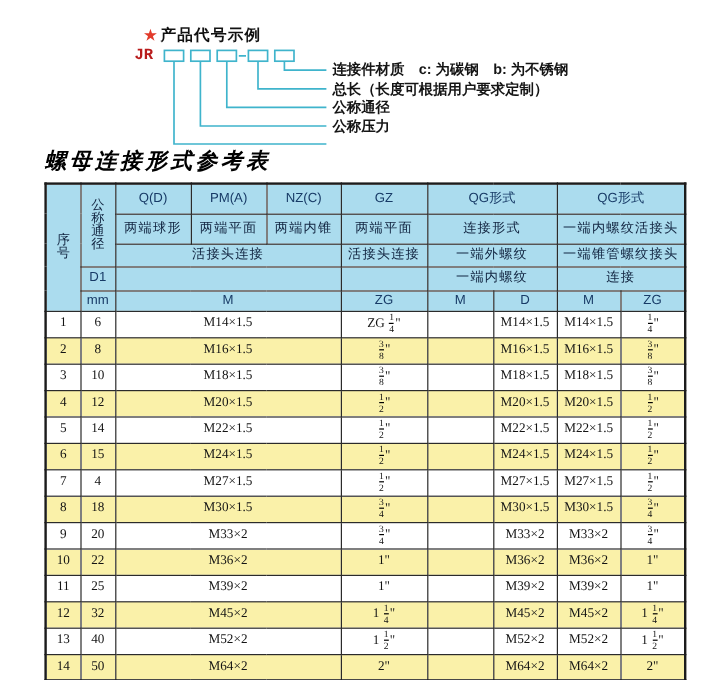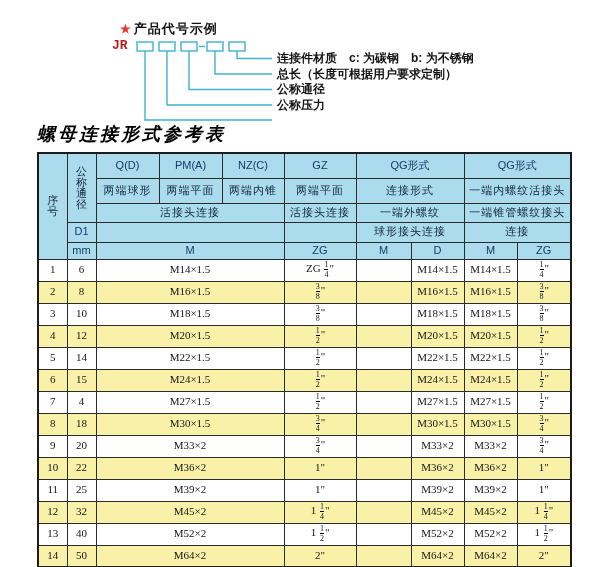--- a/index.html
+++ b/index.html
@@ -119,21 +119,21 @@
         <tr class="h3">
           <td class="zh" colspan="3">活接头连接</td>
           <td class="zh">活接头连接</td>
           <td class="zh" colspan="2">一端外螺纹</td>
           <td class="zh" colspan="2">一端锥管螺纹接头</td>
         </tr>
         <tr class="h4">
           <td class="code">D1</td>
           <td colspan="3"></td>
           <td></td>
-          <td class="zh" colspan="2">球形接头连接</td>
+          <td class="zh" colspan="2">一端内螺纹</td>
           <td class="zh" colspan="2">连接</td>
         </tr>
         <tr class="h5">
           <td class="code">mm</td>
           <td class="code" colspan="3">M</td>
           <td class="code">ZG</td>
           <td class="code">M</td>
           <td class="code">D</td>
           <td class="code">M</td>
           <td class="code">ZG</td>

